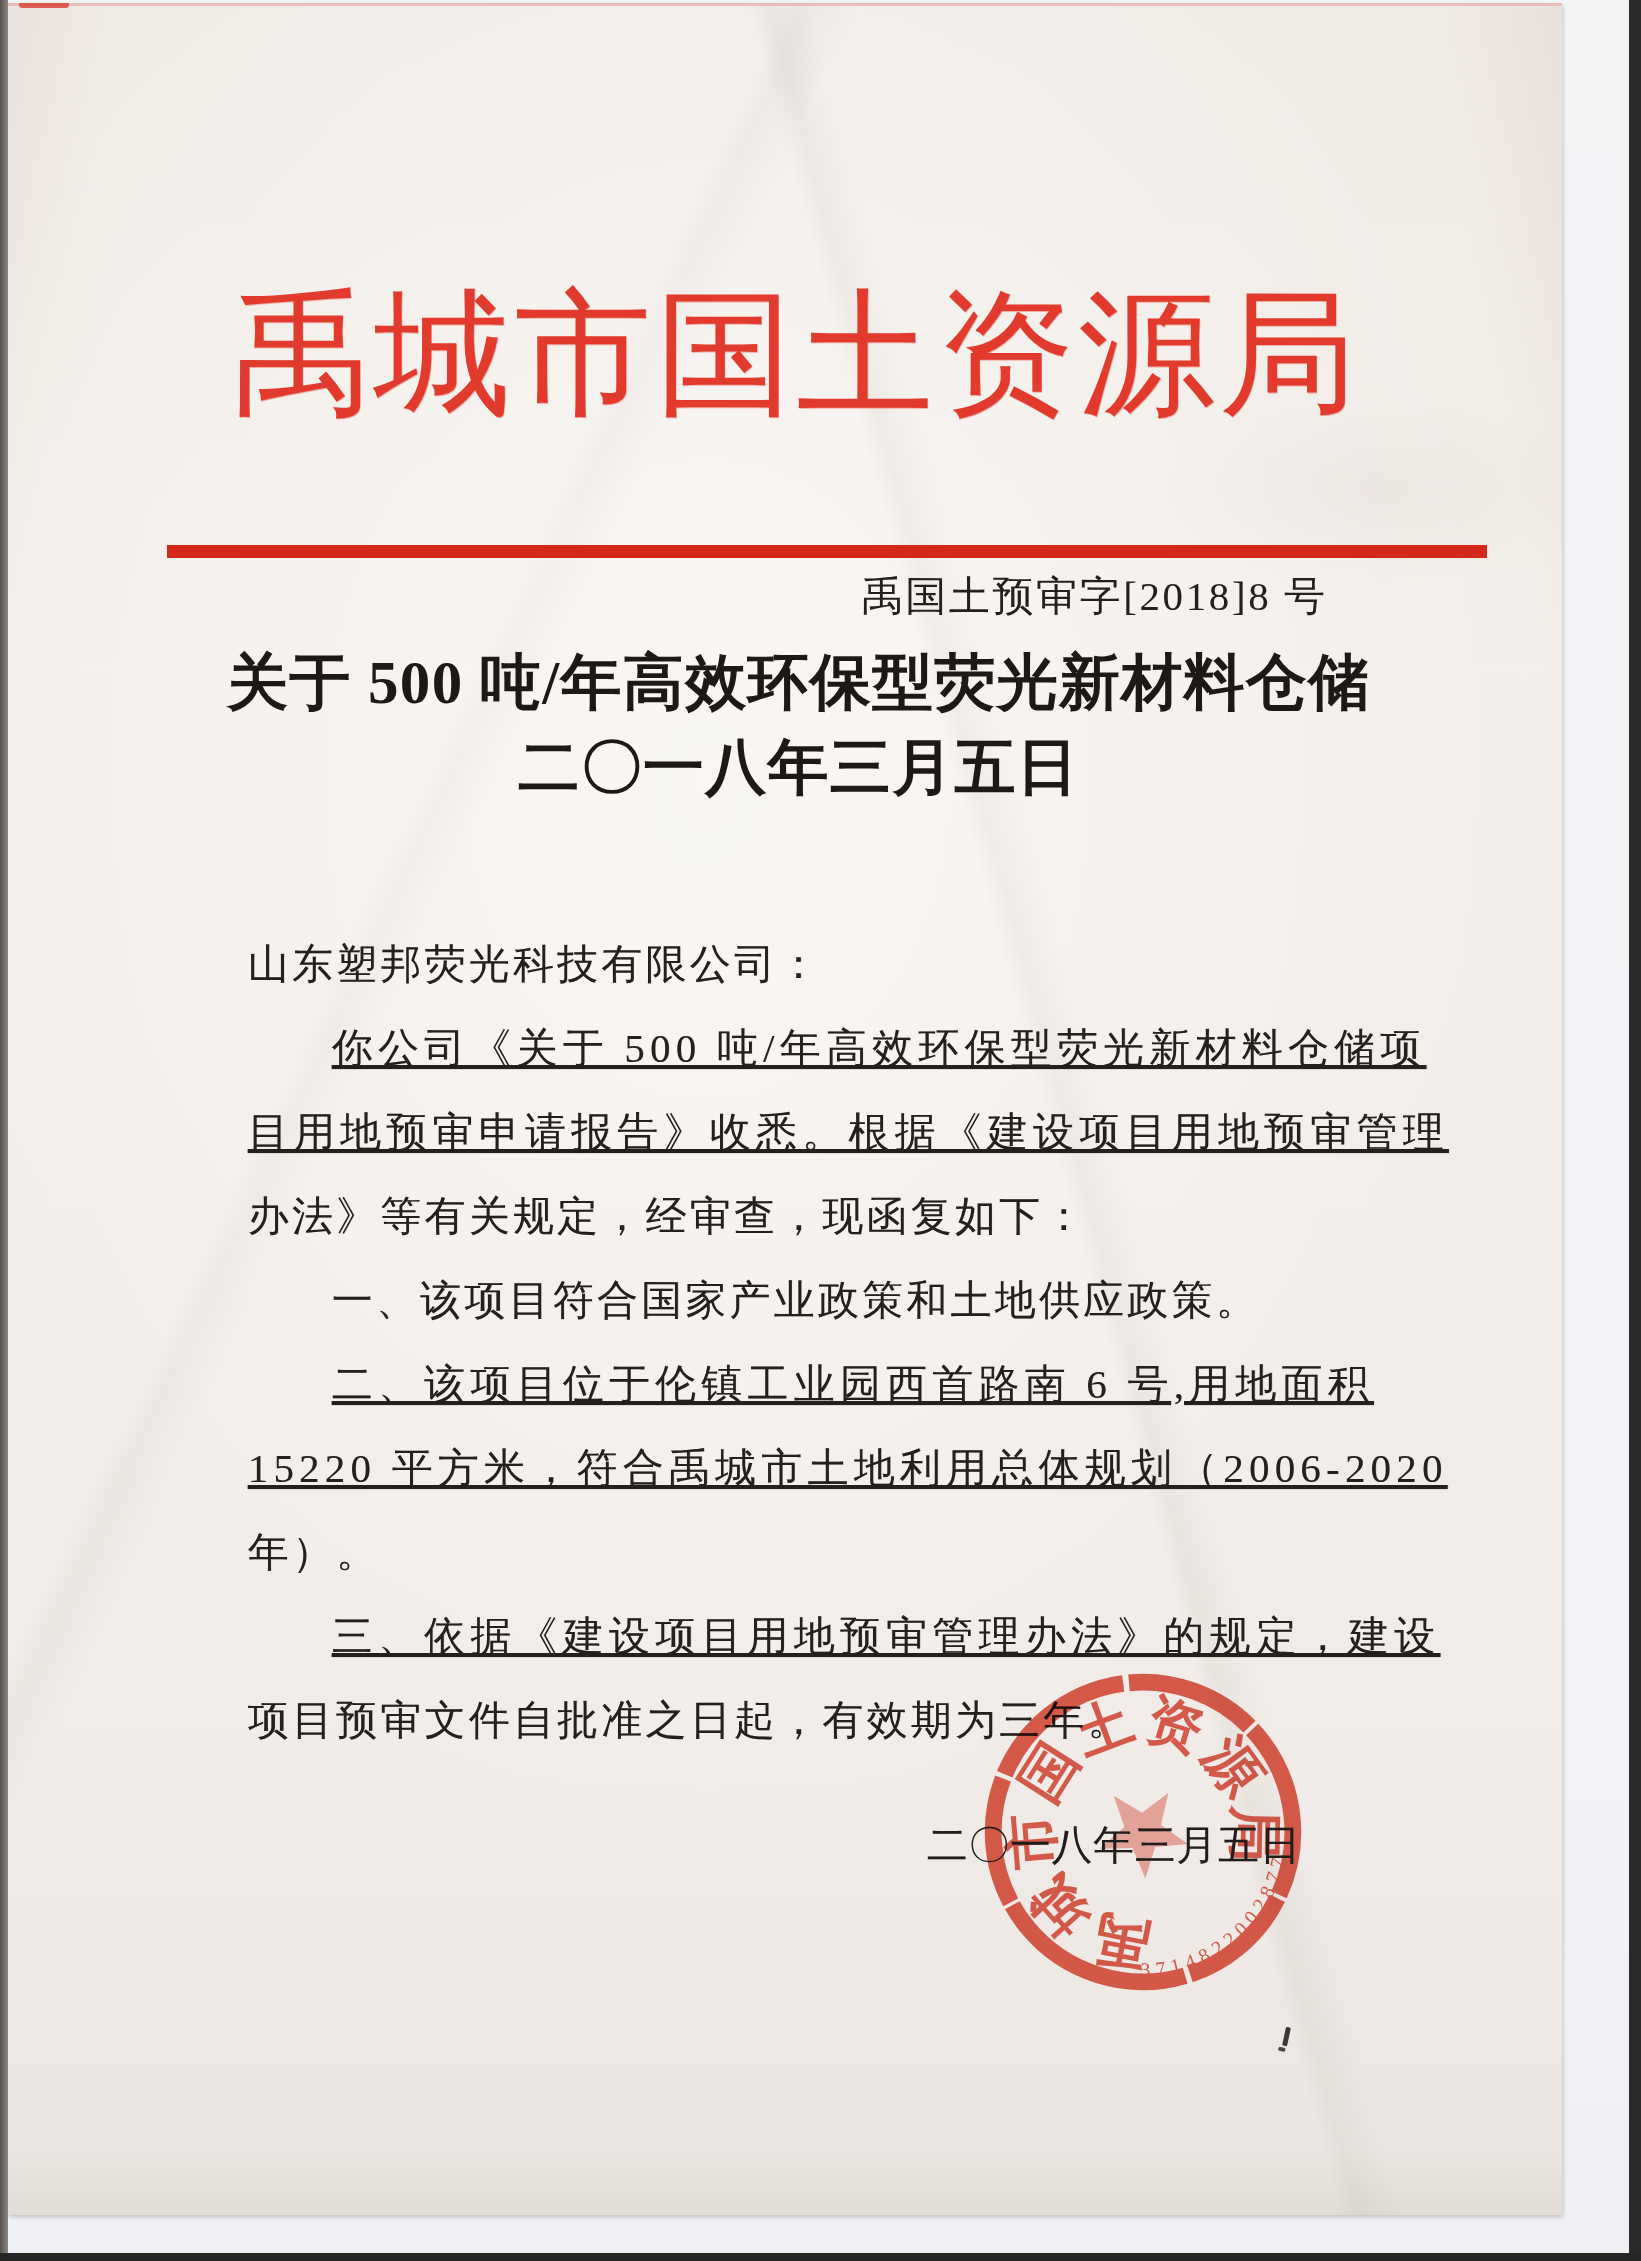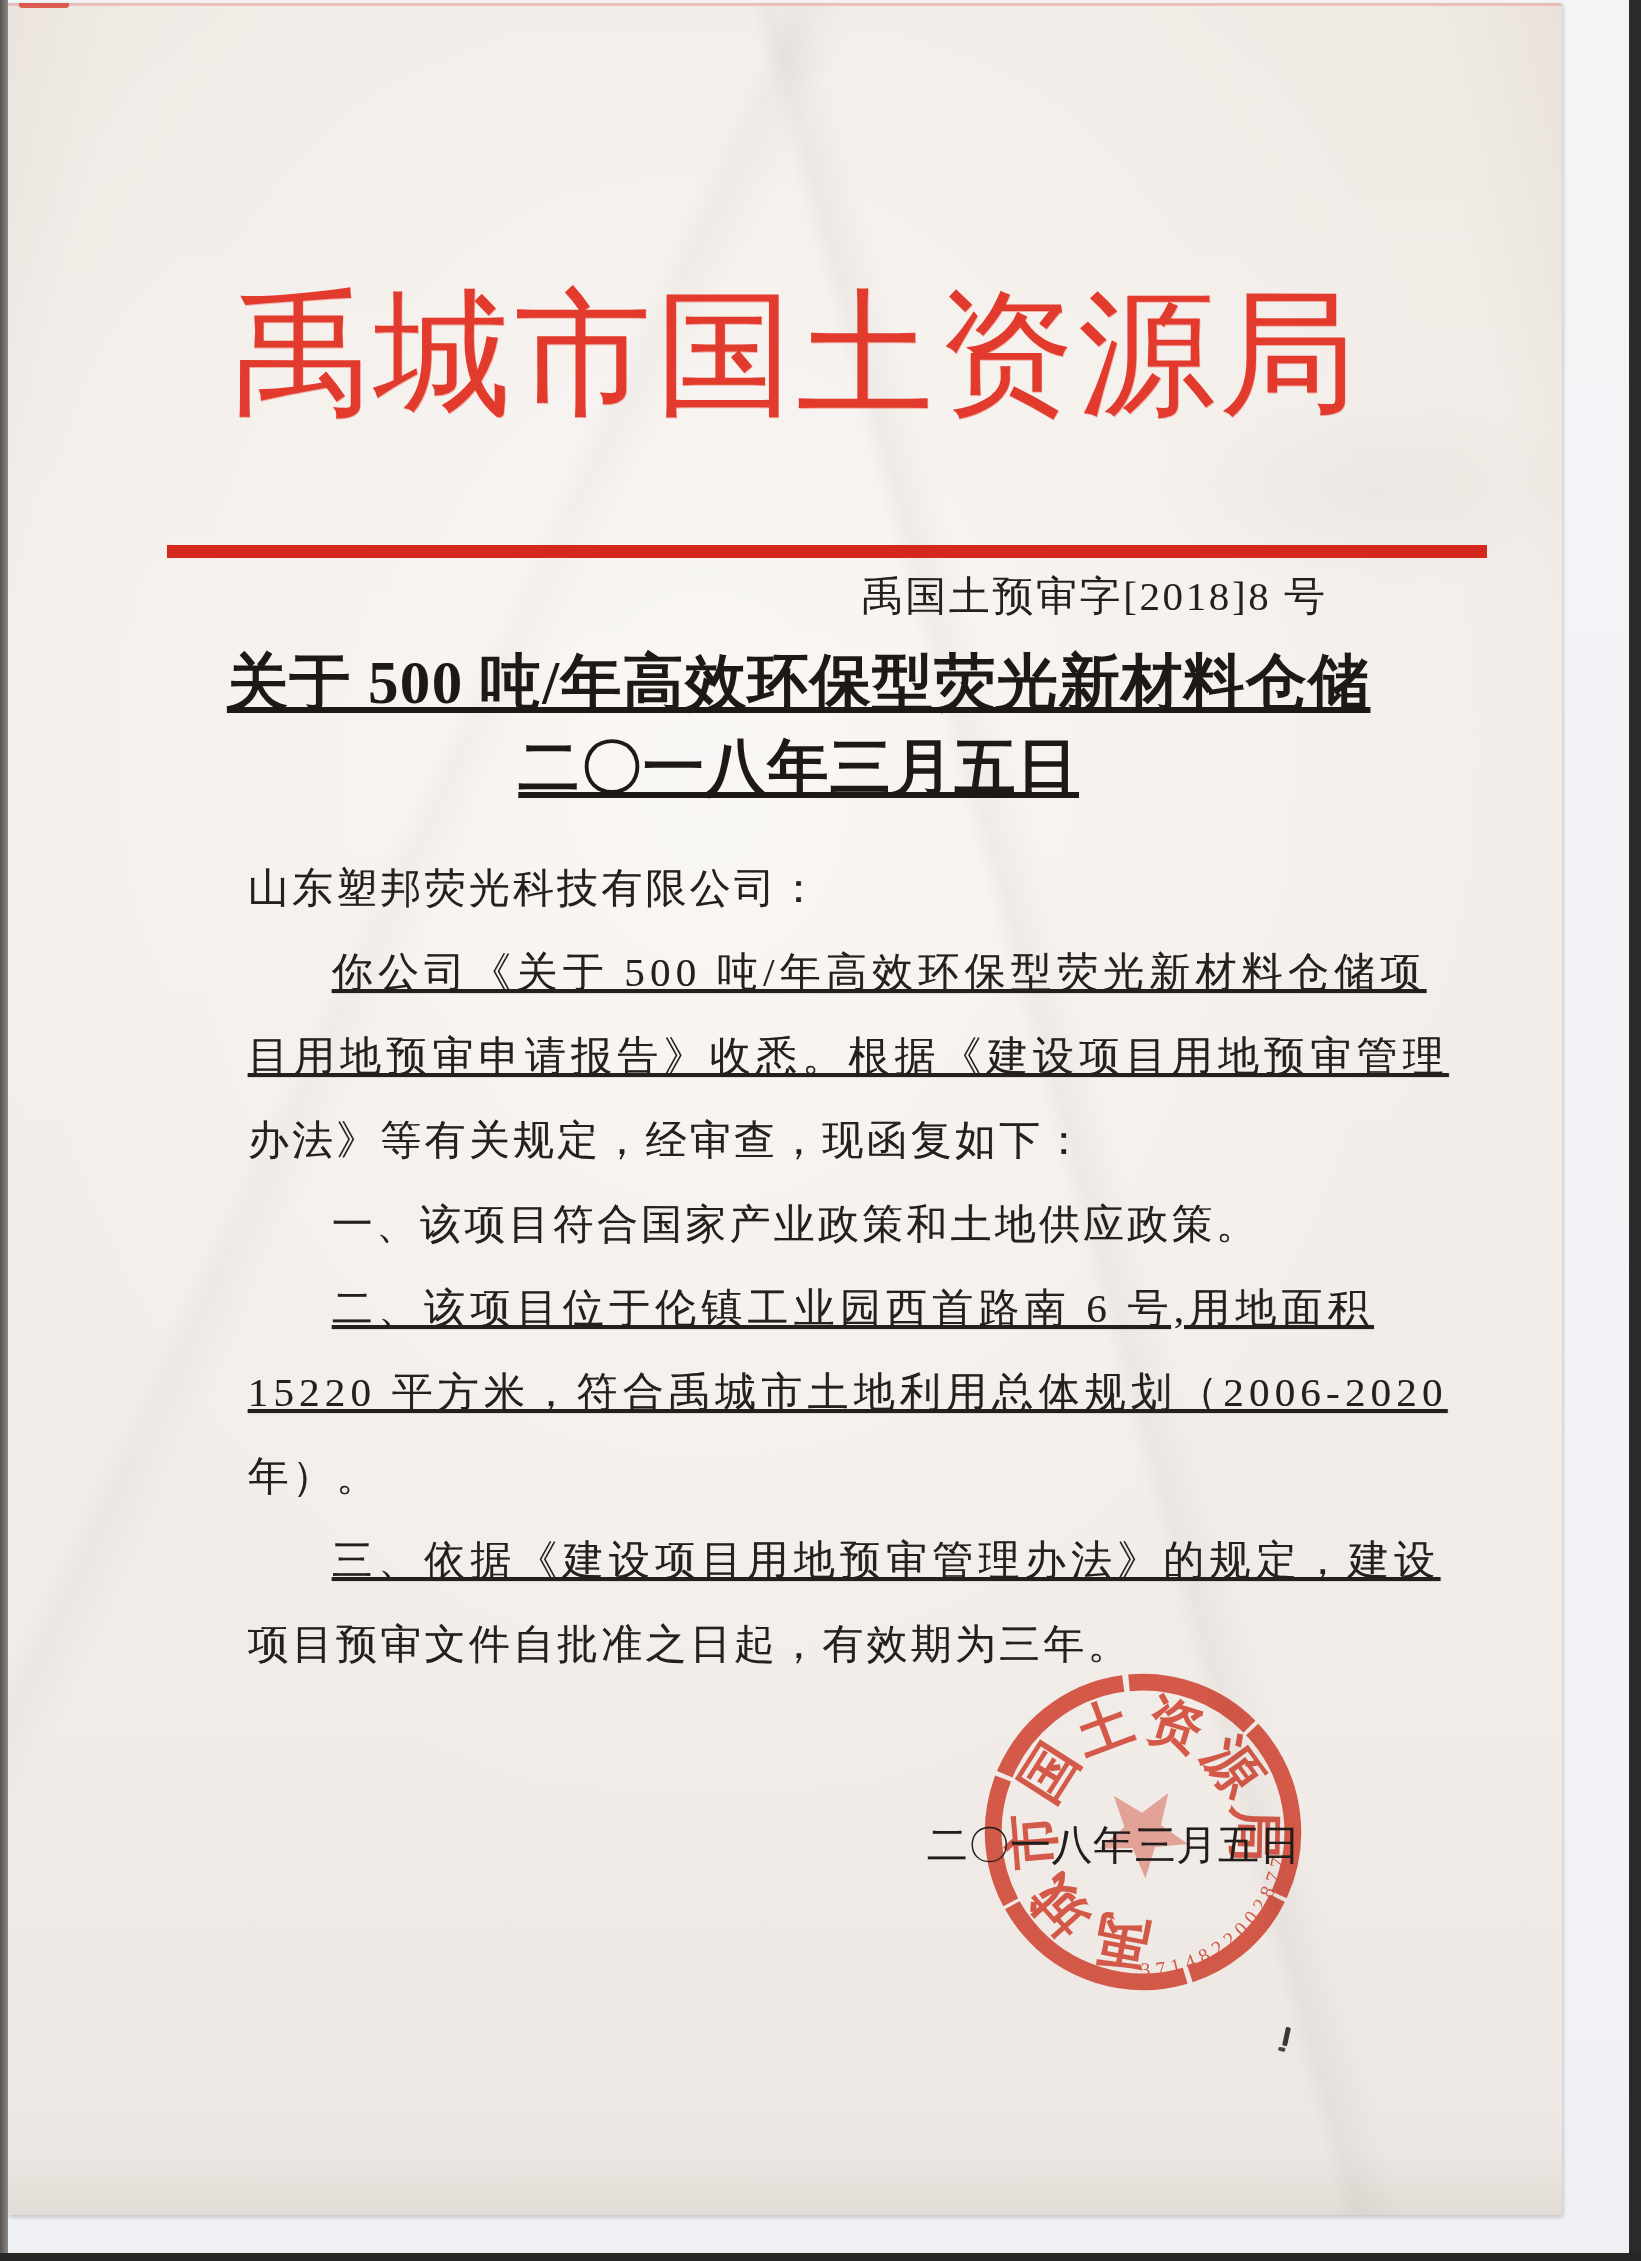--- a/index.html
+++ b/index.html
@@ -42,26 +42,26 @@
   }
   .red-rule{position:absolute;left:159px;top:542px;width:1320px;height:13px;background:#d5281c;}
 
   .doc-number{
     position:absolute;top:569px;right:234px;
     font-size:41px;line-height:48px;letter-spacing:2.6px;white-space:nowrap;color:#24201d;
   }
   .doc-title{
     position:absolute;left:0;width:1582px;text-align:center;
     font-size:61px;line-height:72px;font-weight:700;letter-spacing:1.3px;
-    color:#1c1916;white-space:nowrap;text-decoration:underline;
+    color:#1c1916;white-space:nowrap;
   }
   .doc-title.l1{top:644px;}
   .doc-title.l2{top:729px;}
 
-  .body-block{position:absolute;left:240px;top:843px;width:1175px;color:#24201c;}
+  .body-block{position:absolute;left:240px;top:919px;width:1175px;color:#24201c;}
   .body-line{
     height:84px;line-height:84px;font-size:41px;letter-spacing:3.2px;
     white-space:nowrap;text-shadow:0.3px 0.3px 0.3px rgba(40,35,30,.35);
   }
   .body-line.indent{padding-left:84px;}
   .body-line.fill{letter-spacing:5.2px;text-decoration:underline;}
 
   .date-line{
     position:absolute;left:919px;top:1816px;z-index:3;
     font-size:41px;line-height:52px;letter-spacing:0.6px;white-space:nowrap;color:#211d1a;

